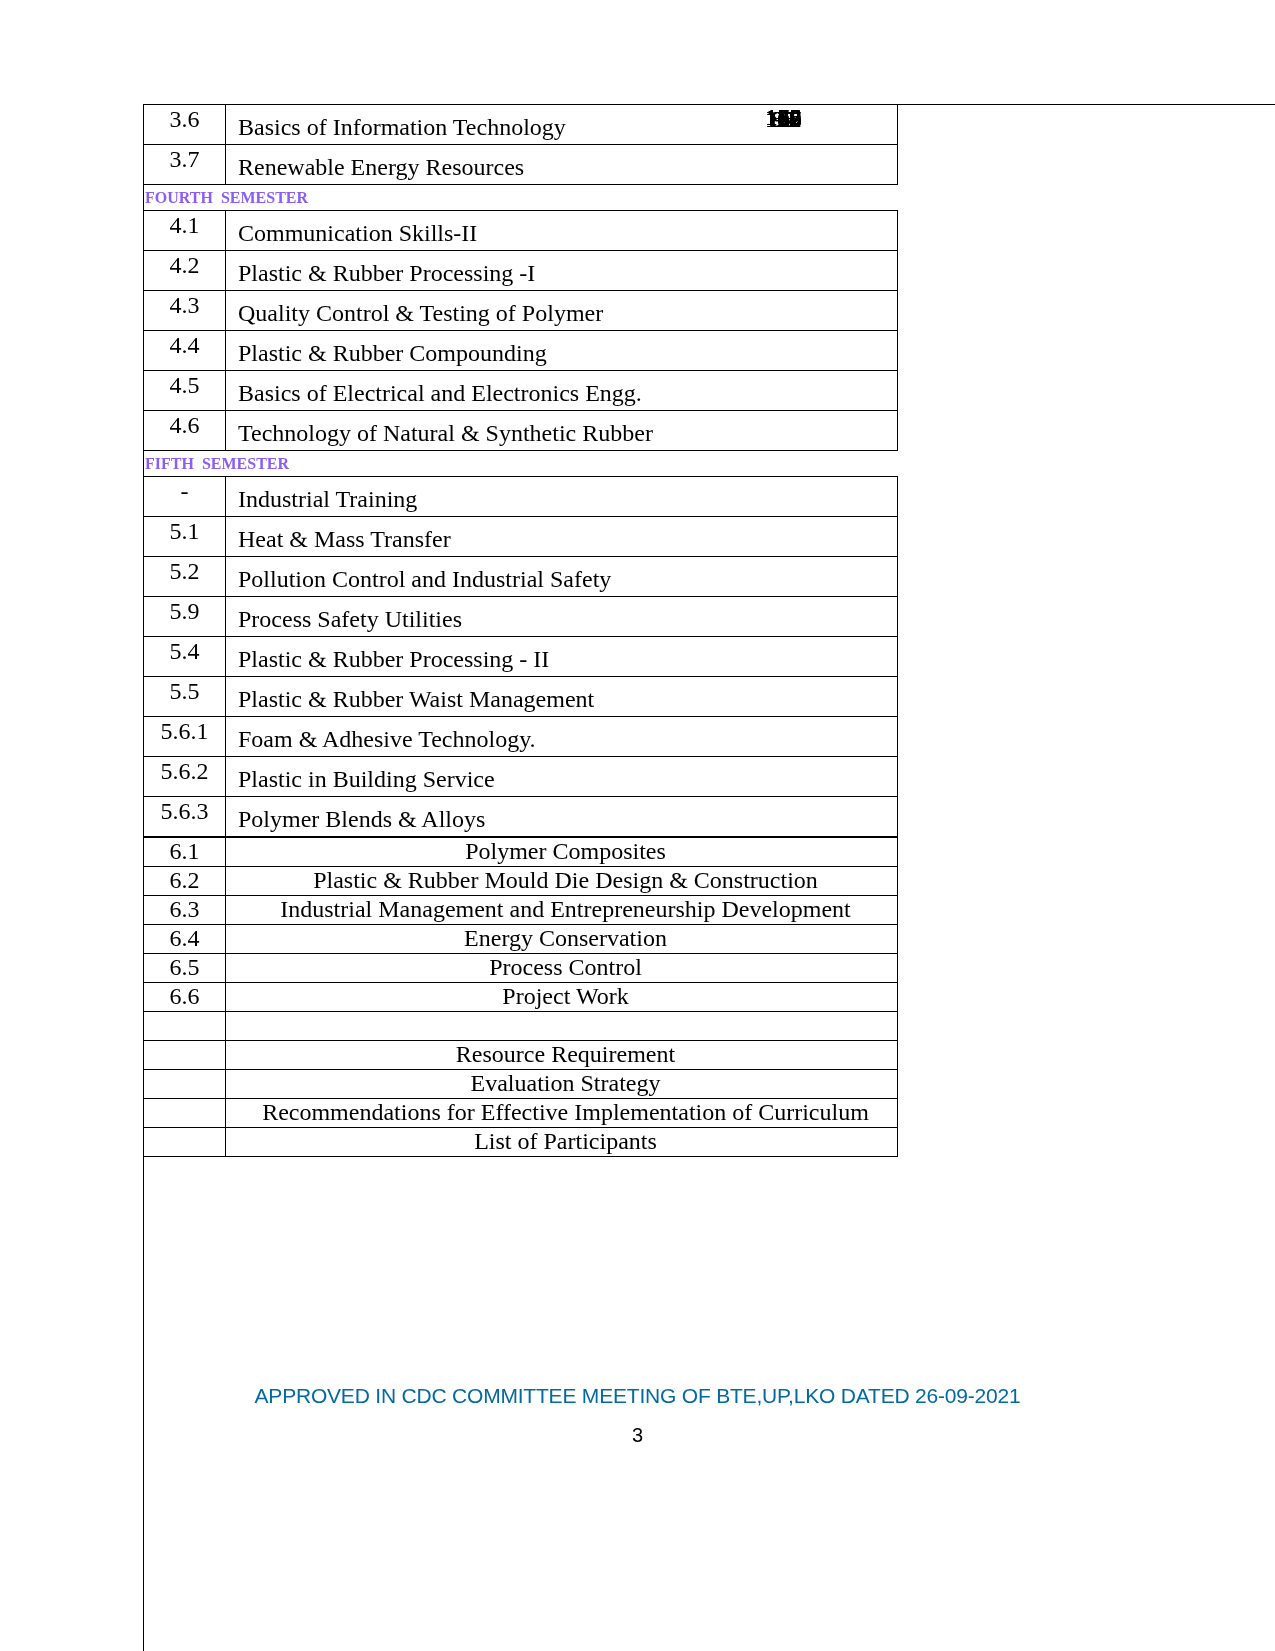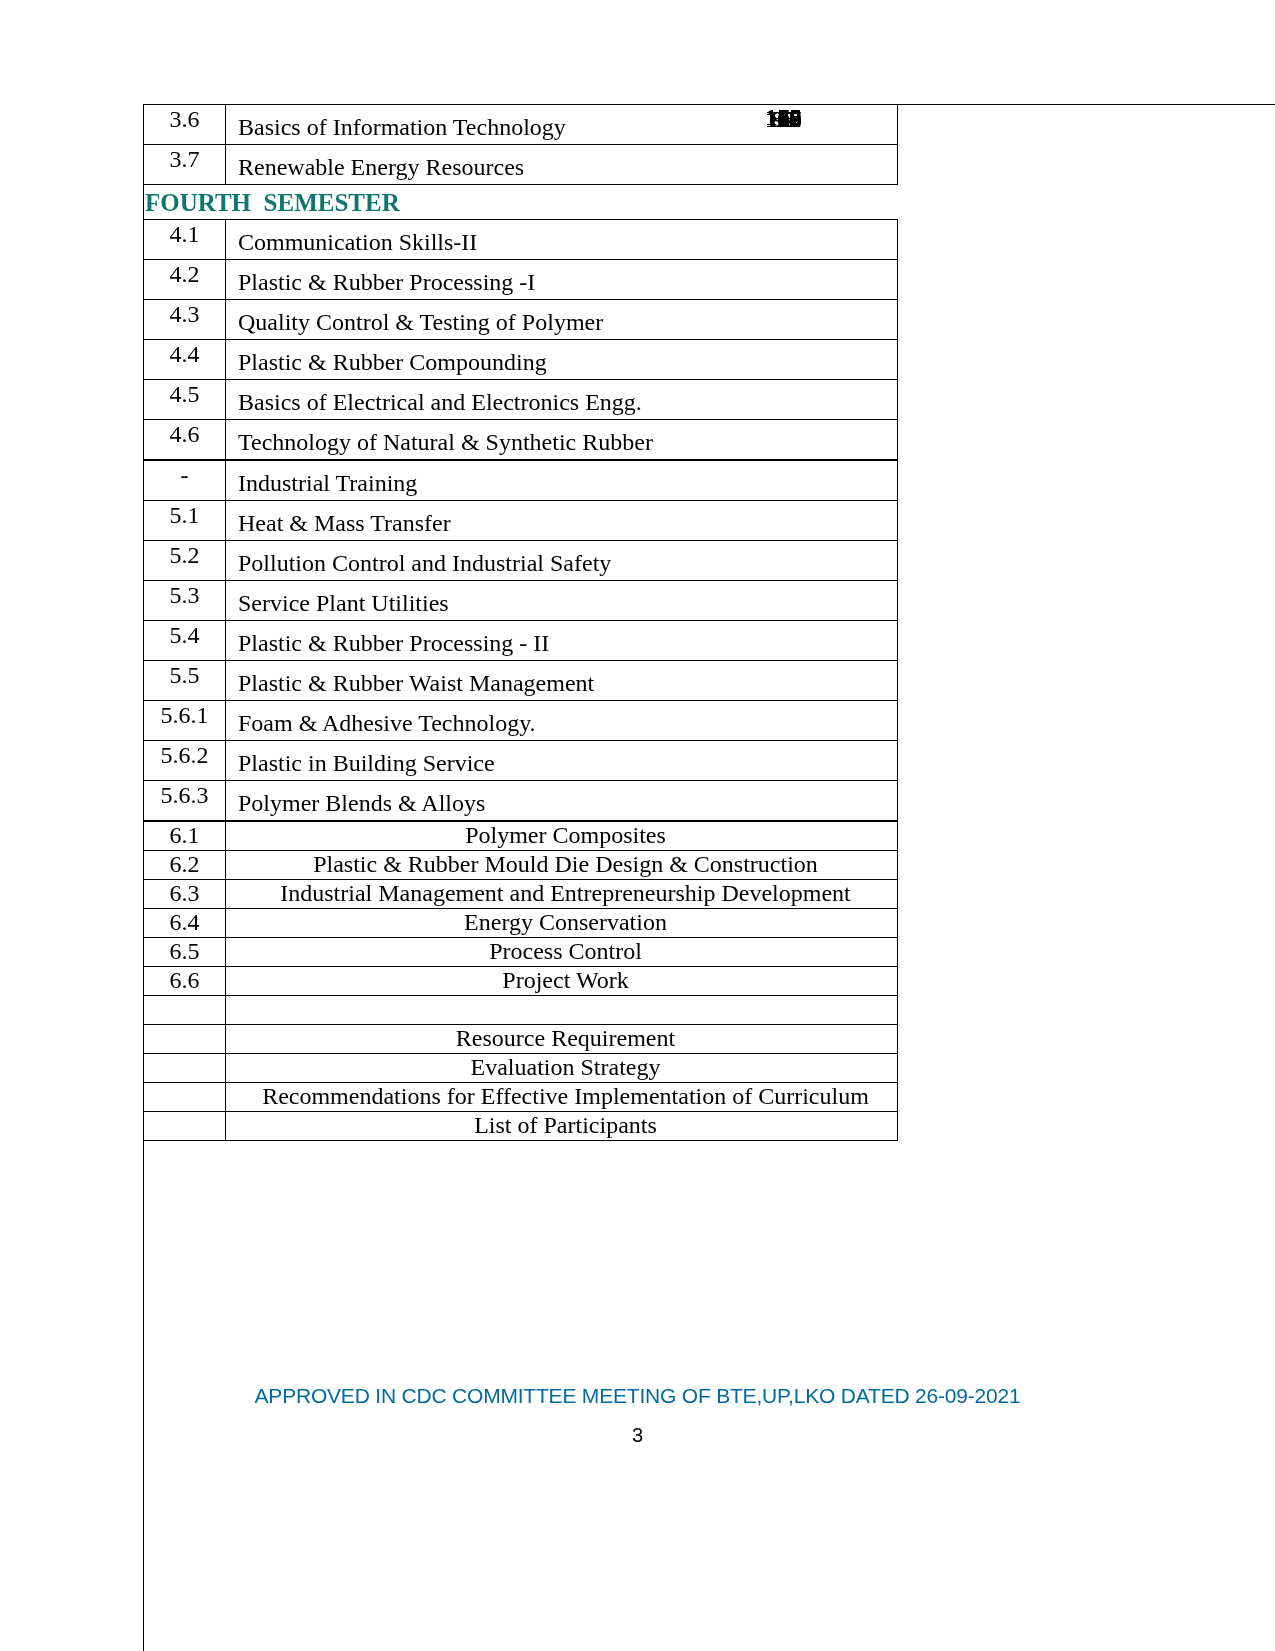--- a/index.html
+++ b/index.html
@@ -82,25 +82,25 @@
     text-align: center;
     vertical-align: middle;
     padding: 0 2px;
   }
   .tight tr { height: 28px; }
   .tight tr.blank { height: 28px; }
 
   
   .sem-head {
     font-family: "Liberation Serif", "DejaVu Serif", serif;
-    font-size: 25px;
+    font-size: 16px;
     line-height: 1.0;
     padding: 5px 0 4px 2px;
     white-space: pre;
-    color: #0f766e;
+    color: #8b5cf6;
   }
   .sem-head.bold { font-weight: bold; }
   .sem-head.plain { font-weight: normal; }
 
   
   .footer {
     position: absolute;
     left: 0;
     top: 1384px;
     width: 1275px;
@@ -178,20 +178,21 @@
           <td class="page">102</td>
         </tr>
         <tr>
           <td class="code">4.6</td>
           <td class="name">Technology of Natural &amp; Synthetic Rubber</td>
           <td class="page">105</td>
         </tr>
       </tbody>
     </table>
 
+    <div class="sem-head bold">FIFTH  SEMESTER</div>
     <table class="toc loose">
       <colgroup>
           <col class="c-code">
           <col class="c-name">
           <col class="c-page">
         </colgroup>
       <tbody>
         <tr>
           <td class="code">-</td>
           <td class="name">Industrial Training</td>
@@ -201,22 +202,22 @@
           <td class="code">5.1</td>
           <td class="name">Heat &amp; Mass Transfer</td>
           <td class="page">108</td>
         </tr>
         <tr>
           <td class="code">5.2</td>
           <td class="name">Pollution Control and Industrial Safety</td>
           <td class="page">112</td>
         </tr>
         <tr>
-          <td class="code">5.3</td>
-          <td class="name">Service Plant Utilities</td>
+          <td class="code">5.9</td>
+          <td class="name">Process Safety Utilities</td>
           <td class="page">115</td>
         </tr>
         <tr>
           <td class="code">5.4</td>
           <td class="name">Plastic &amp; Rubber Processing - II</td>
           <td class="page">118</td>
         </tr>
         <tr>
           <td class="code">5.5</td>
           <td class="name">Plastic &amp; Rubber Waist Management</td>

